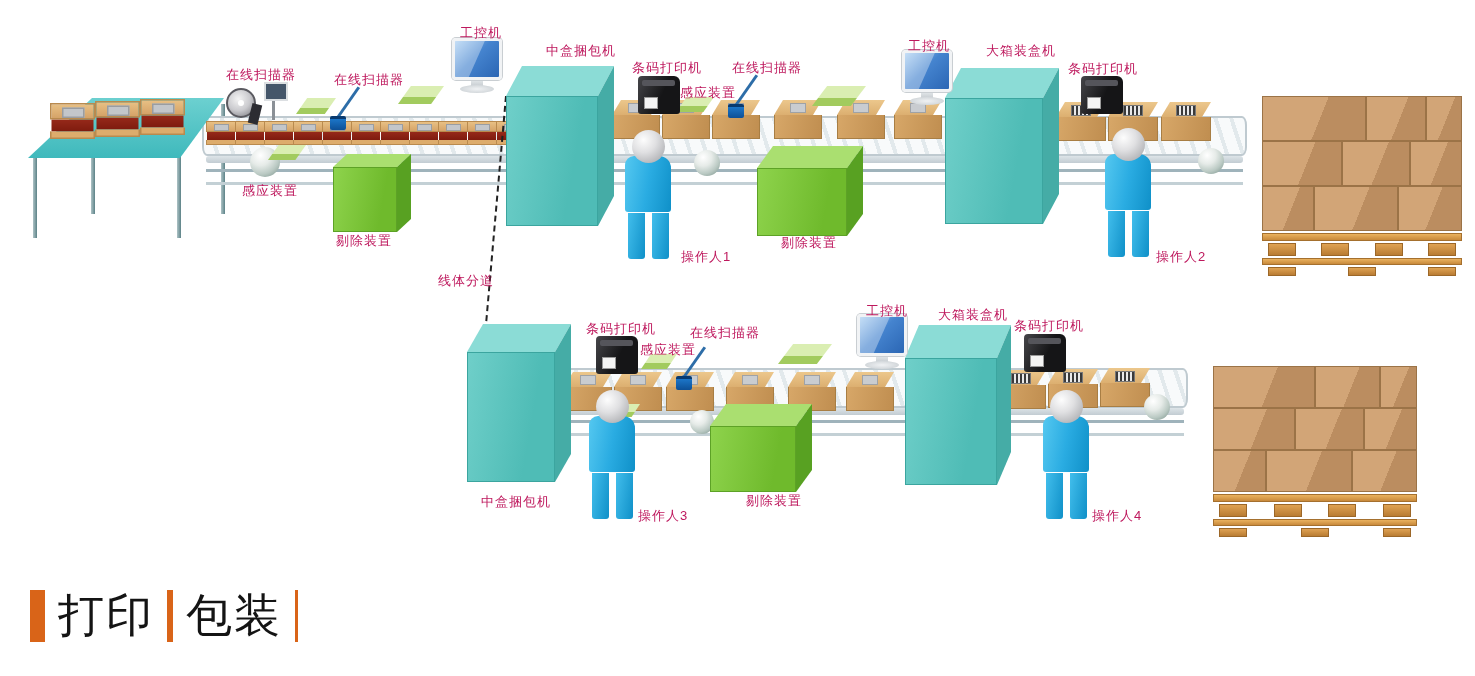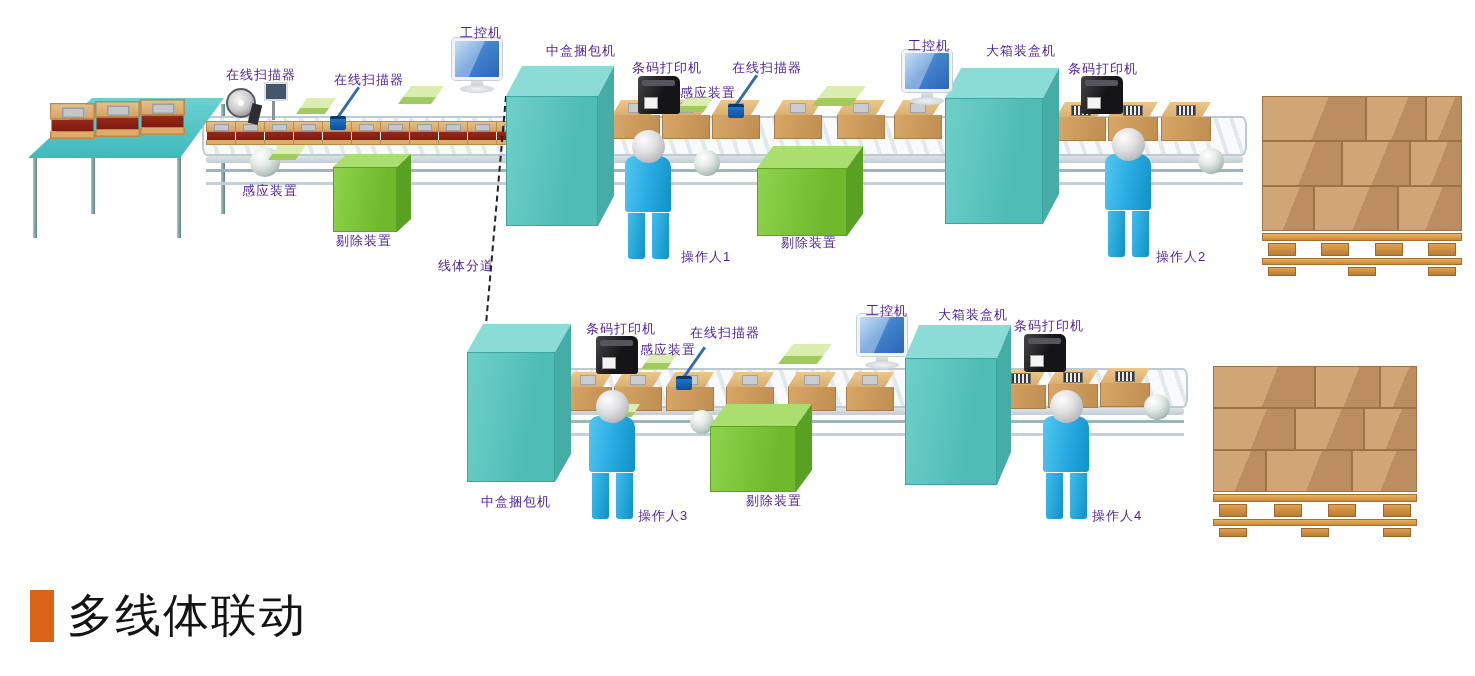--- a/index.html
+++ b/index.html
@@ -1,18 +1,18 @@
 <!DOCTYPE html>
 <html><head>
 <meta charset="utf-8">
 <style>
   html,body{margin:0;padding:0;background:#fff;}
   #stage{position:relative;width:1475px;height:676px;background:#fff;overflow:hidden;
          font-family:"Liberation Sans","DejaVu Sans",sans-serif;}
-  .lbl{position:absolute;font-size:13px;color:#4c1d95;white-space:nowrap;letter-spacing:1px;z-index:40;}
+  .lbl{position:absolute;font-size:13px;color:#be185d;white-space:nowrap;letter-spacing:1px;z-index:40;}
 
   
   .box3d{position:absolute;width:calc(var(--w) + var(--dx));height:var(--h);z-index:20;}
   .box3d .b3-top,.box3d .b3-front,.box3d .b3-side{position:absolute;}
   .box3d .b3-top{left:0;top:0;width:100%;height:var(--dy);
       clip-path:polygon(var(--dx) 0,100% 0,calc(100% - var(--dx)) 100%,0 100%);}
   .box3d .b3-front{left:0;top:var(--dy);width:calc(100% - var(--dx));height:calc(100% - var(--dy));}
   .box3d .b3-side{right:0;top:0;width:var(--dx);height:100%;
       clip-path:polygon(0 var(--dy),100% 0,100% calc(100% - var(--dy)),0 100%);}
   .teal .b3-top{background:#8bdcd6;}
@@ -362,21 +362,21 @@
   <div class="lbl" style="left:546px;top:42px;">中盒捆包机</div>
   <div class="lbl" style="left:632px;top:59px;">条码打印机</div>
   <div class="lbl" style="left:680px;top:84px;">感应装置</div>
   <div class="lbl" style="left:732px;top:59px;">在线扫描器</div>
   <div class="lbl" style="left:681px;top:248px;">操作人1</div>
   <div class="lbl" style="left:781px;top:234px;">剔除装置</div>
   <div class="lbl" style="left:908px;top:37px;">工控机</div>
   <div class="lbl" style="left:986px;top:42px;">大箱装盒机</div>
   <div class="lbl" style="left:1068px;top:60px;">条码打印机</div>
   <div class="lbl" style="left:1156px;top:248px;">操作人2</div>
-  <div class="lbl" style="left:438px;top:257px;">线体分道</div>
+  <div class="lbl" style="left:438px;top:272px;">线体分道</div>
 
   <div class="belt" style="left:556px;top:368px;width:628px;"></div>
   <div class="rail" style="left:560px;top:420px;width:624px;"></div>
 
   <div class="cbox" style="left:564px;top:372px;">
       <div class="t"></div>
       <div class="f"></div>
     </div>
   <div class="cbox" style="left:614px;top:372px;">
       <div class="t"></div>
@@ -506,19 +506,20 @@
   <div class="lbl" style="left:938px;top:306px;">大箱装盒机</div>
   <div class="lbl" style="left:1014px;top:317px;">条码打印机</div>
   <div class="lbl" style="left:1092px;top:507px;">操作人4</div>
 
   <div class="caption">
       <span class="sep" style="background: rgb(217, 100, 24);"></span>
       <span class="sep" style="background: rgb(217, 100, 24);"></span>
       <span class="sep" style="background: rgb(217, 100, 24);"></span>
       <span class="sep" style="background: rgb(217, 100, 24);"></span>
       <span class="sep" style="background: rgb(217, 100, 24);"></span>
-      <span class="sep" style="background: rgb(217, 100, 24);"></span>
-      <span class="sep" style="background: rgb(217, 100, 24);"></span>
-      <span class="sep" style="background: rgb(217, 100, 24);"></span>
-      <span class="seg">多线体联动</span>
+      <span class="seg">打印</span>
+      <span class="sep" style="background: rgb(217, 100, 24);"></span>
+      <span class="sep" style="background: rgb(217, 100, 24);"></span>
+      <span class="seg">包装</span>
+      <span class="sep" style="background: rgb(217, 100, 24);"></span>
     </div>
 
 </div>
 
 </body></html>

